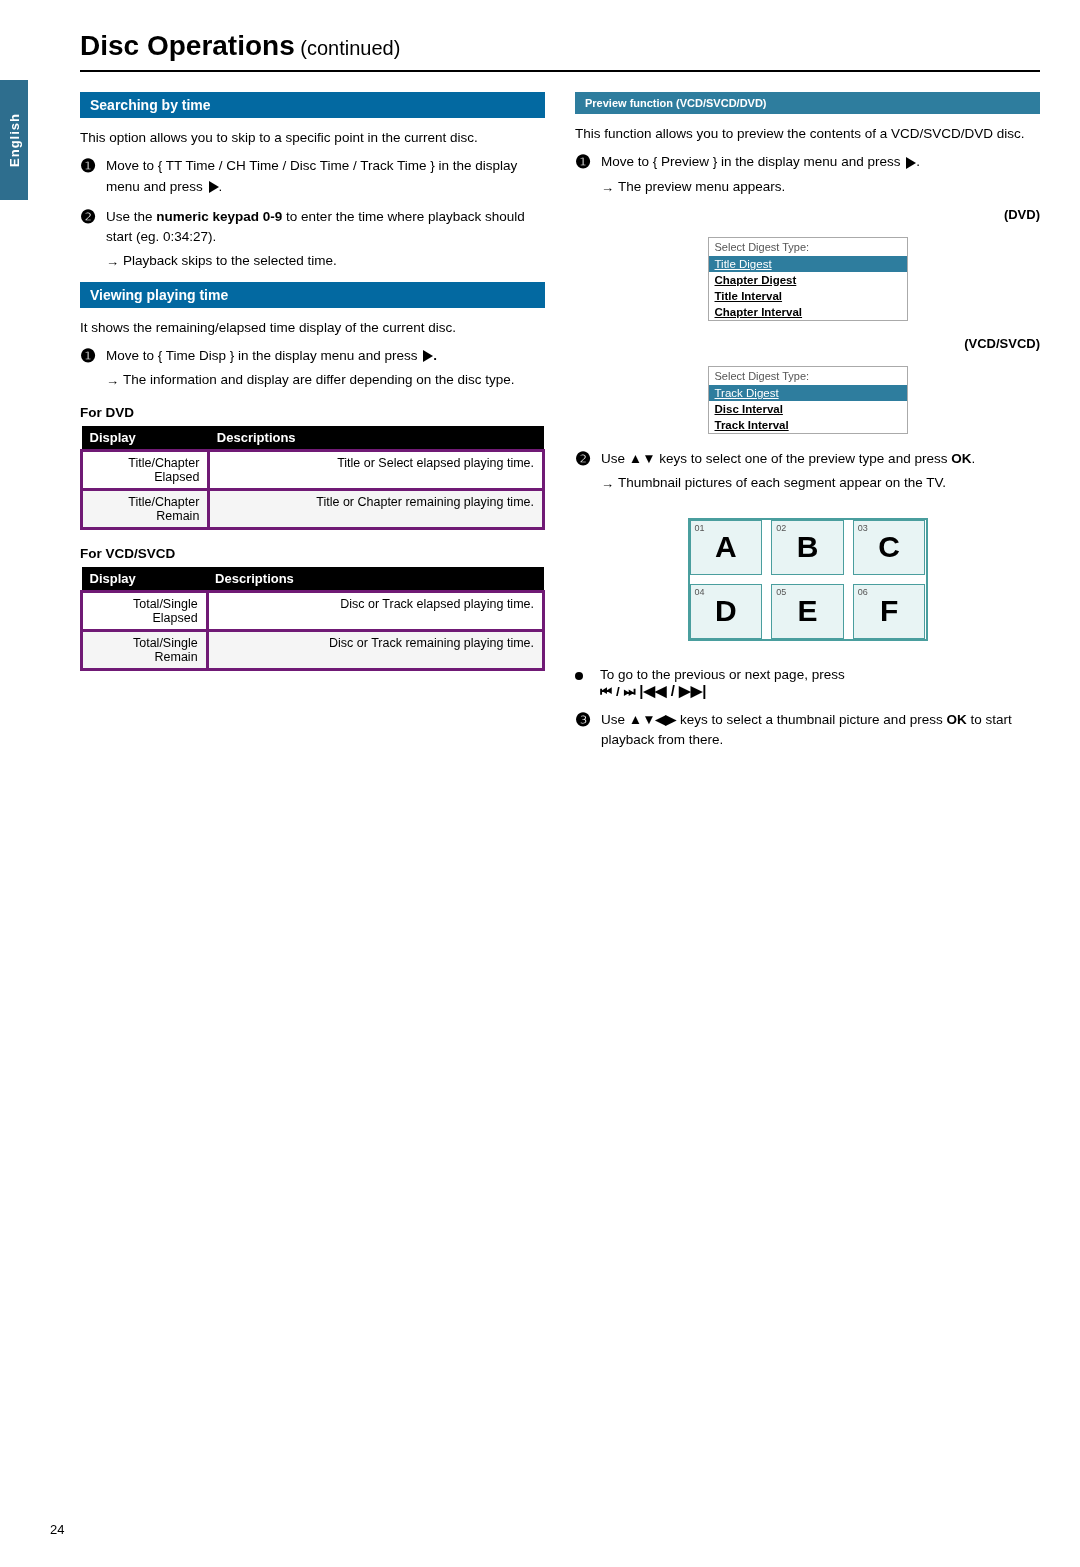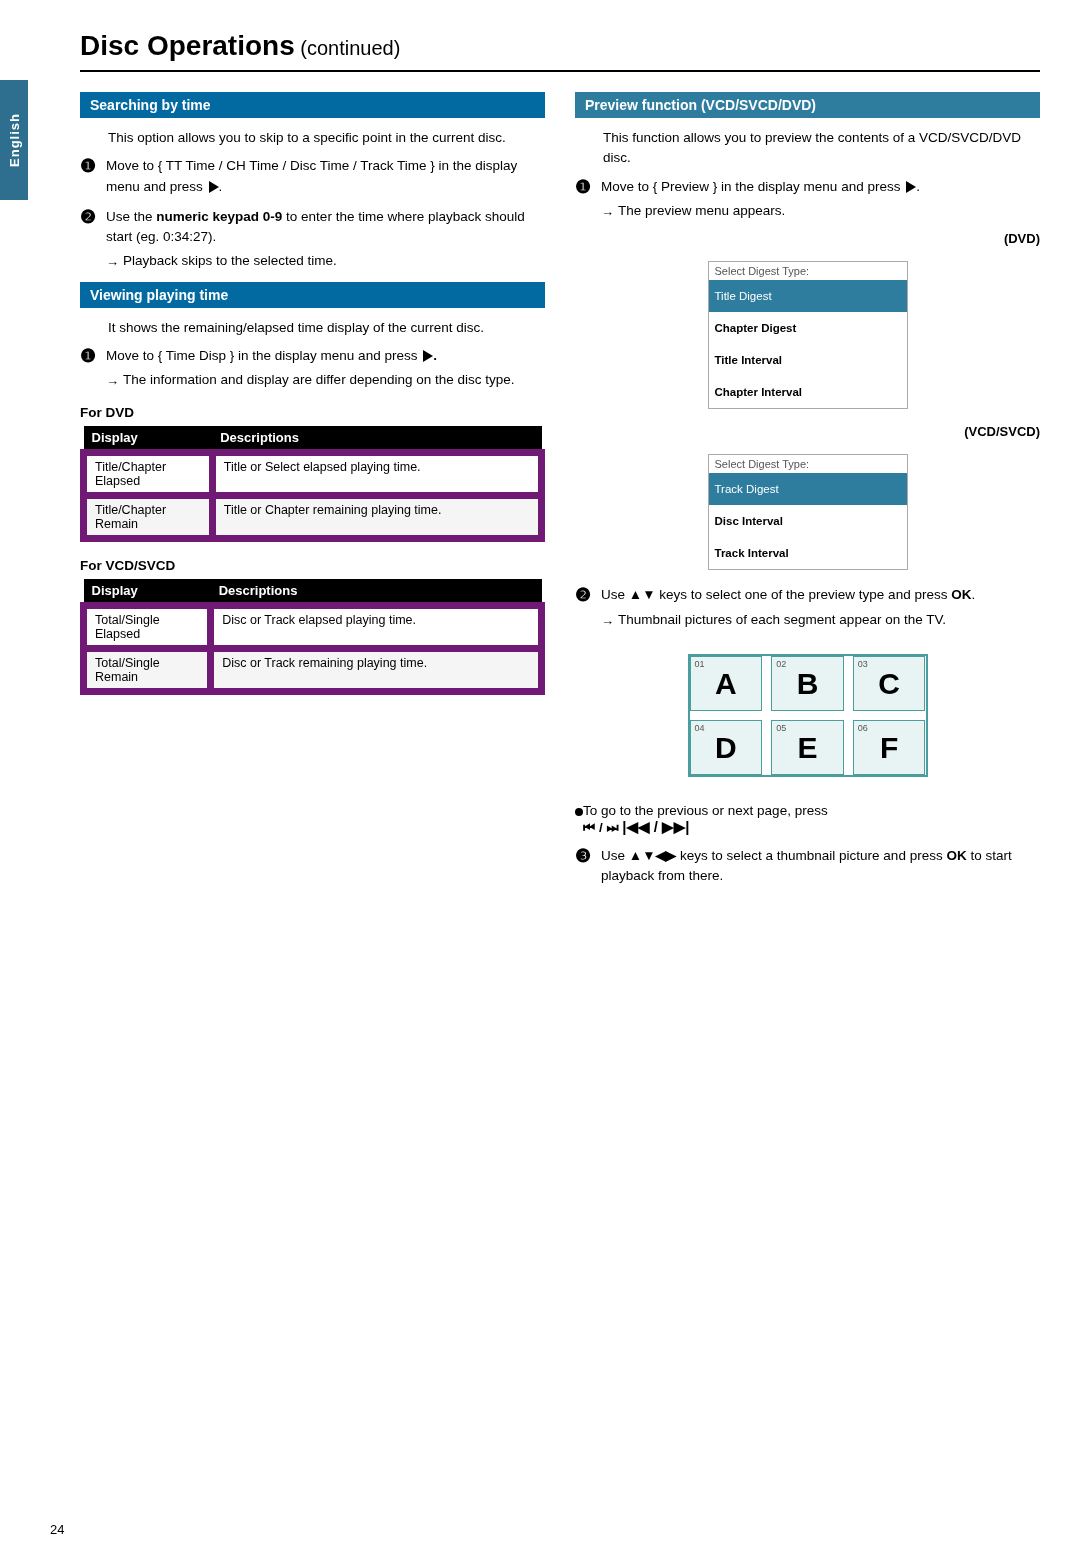--- a/index.html
+++ b/index.html
@@ -79,21 +79,21 @@
       color: #fff;
       font-weight: bold;
       font-size: 14px;
       padding: 5px 10px;
       margin-bottom: 10px;
     }
     .section-header-teal {
       background: #2e7d9e;
       color: #fff;
       font-weight: bold;
-      font-size: 14px;
+      font-size: 11px;
       padding: 5px 10px;
       margin-bottom: 10px;
     }
 
     
     .step {
       display: flex;
       gap: 6px;
       margin-bottom: 10px;
       align-items: flex-start;
@@ -139,43 +139,45 @@
       margin-bottom: 16px;
     }
     .data-table th {
       background: #000;
       color: #fff;
       padding: 4px 8px;
       text-align: left;
       font-size: 13px;
     }
     .data-table td {
-      border: 7px solid #701a75;
+      border: 3px solid #701a75;
       padding: 4px 8px;
       vertical-align: top;
+      text-align: right;
     }
     .data-table tr:nth-child(even) td {
       background: #f5f5f5;
     }
 
     
     .menu-box {
       border: 1px solid #aaa;
       margin: 15px auto;
       width: 200px;
       font-size: 11.5px;
     }
     .menu-box .menu-label {
       padding: 3px 6px;
       color: #555;
       font-size: 11px;
     }
     .menu-box .menu-item {
-      padding: 10px 6px;
+      padding: 2px 6px;
       cursor: default;
+      text-decoration: underline;
     }
     .menu-box .menu-item.selected {
       background: #2e7d9e;
       color: #fff;
     }
     .menu-box .menu-item.bold-item {
       font-weight: bold;
     }
 
     .disc-label {
@@ -214,42 +216,42 @@
     }
     .thumb-cell .cell-letter {
       font-size: 30px;
       font-weight: bold;
       color: #000;
     }
 
     
     .bullet-item {
       display: flex;
-      gap: 0;
+      gap: 17px;
       align-items: flex-start;
       margin-bottom: 8px;
     }
     .bullet-dot {
       width: 8px;
       height: 8px;
       background: #000;
       border-radius: 50%;
       margin-top: 5px;
       flex-shrink: 0;
     }
 
     
     .page-number {
       position: absolute;
       bottom: 30px;
       left: 50px;
       font-size: 13px;
     }
 
-    p { line-height: 1.5; font-size: 13.5px; margin-bottom: 8px; margin-left: 28px; }
+    p { line-height: 1.5; font-size: 13.5px; margin-bottom: 8px; }
   </style>
 </head>
 <body>
 
 <div class="page-wrapper">
 
   <div class="english-tab">
     <span>English</span>
   </div>
 

